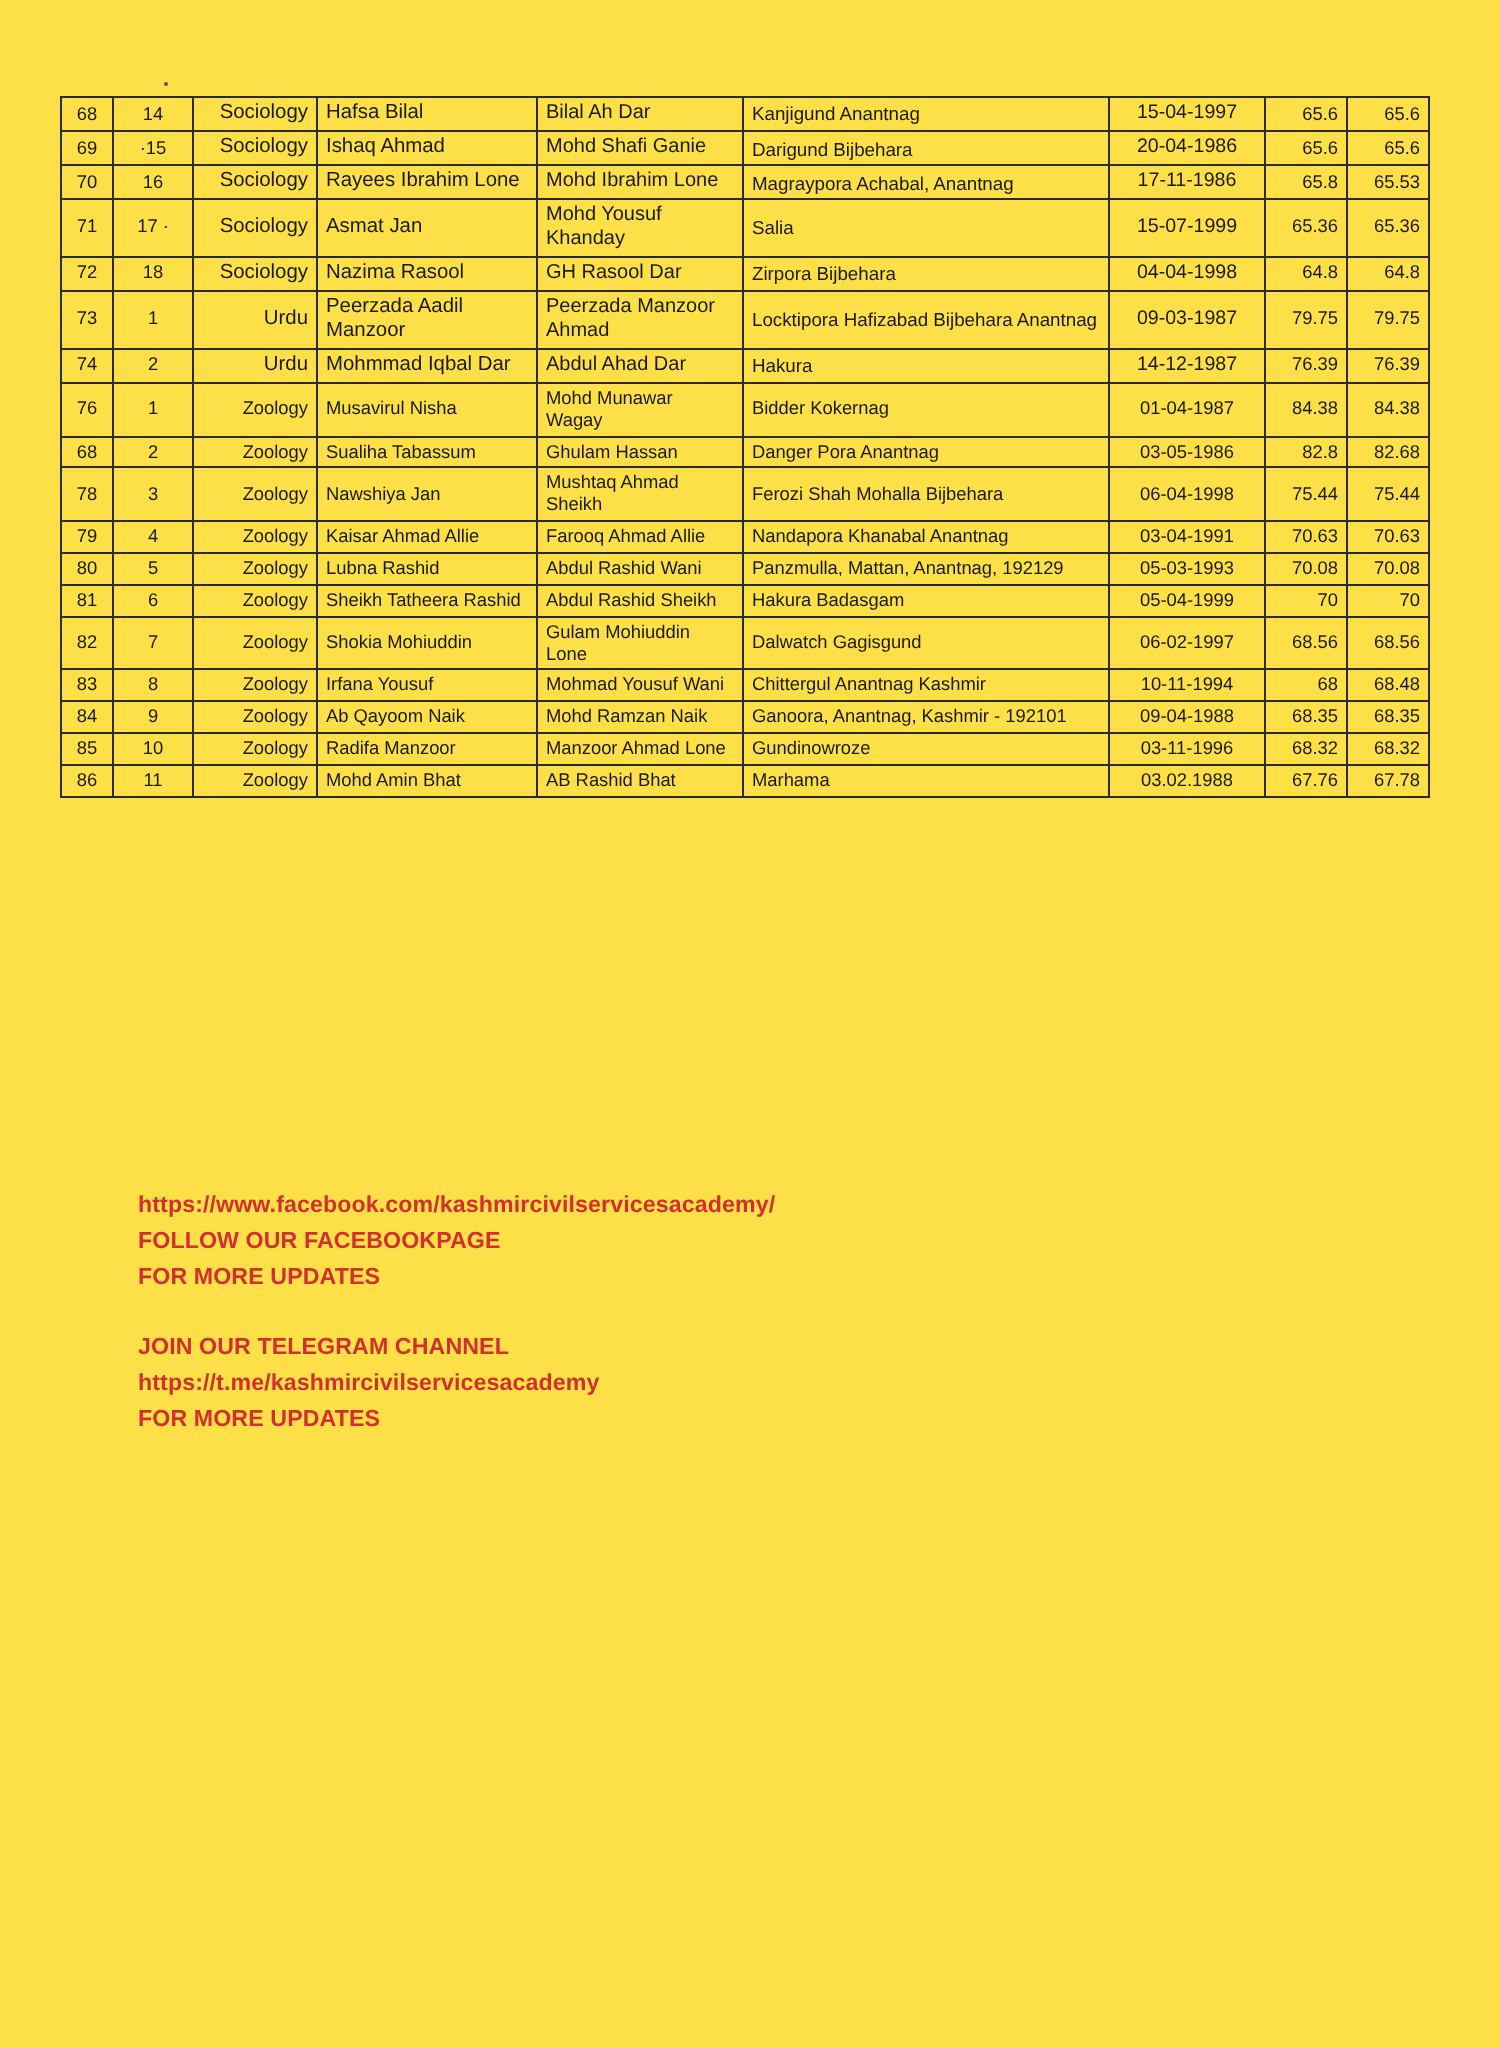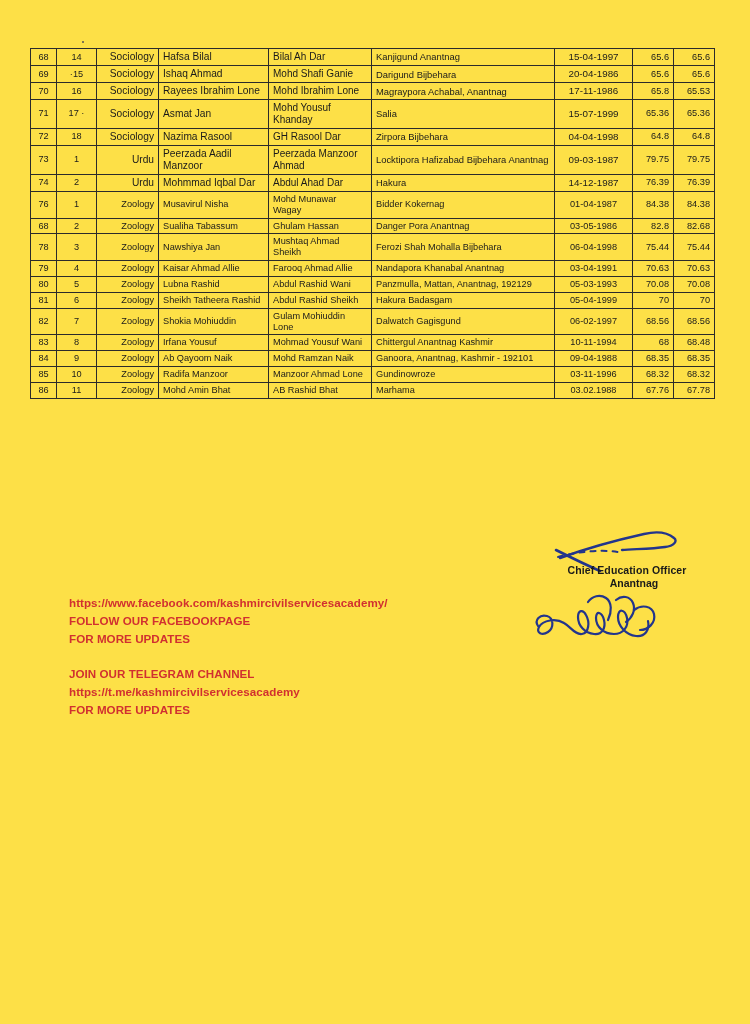--- a/index.html
+++ b/index.html
@@ -336,38 +336,20 @@
             <td class="father">AB Rashid Bhat</td>
             <td class="addr">Marhama</td>
             <td class="dob">03.02.1988</td>
             <td class="m1">67.76</td>
             <td class="m2">67.78</td>
           </tr>
         </tbody>
     </table>
   </div>
 
-  <div class="sign-block">
-    <svg class="sign-mark" viewBox="0 0 210 50">
-      <path d="M38 30 C60 22, 95 12, 122 6 C135 3, 146 5, 152 10 C156 13, 152 18, 143 19 C130 21, 112 21, 100 22" fill="none" stroke="#23358c" stroke-width="2.4" stroke-linecap="round"></path>
-      <path d="M36 29 C55 24, 78 21, 96 24" fill="none" stroke="#23358c" stroke-width="2" stroke-linecap="round" stroke-dasharray="5 6"></path>
-      <path d="M34 22 C46 28, 62 36, 78 43" fill="none" stroke="#23358c" stroke-width="2.6" stroke-linecap="round"></path>
-    </svg>
-    <div class="sign-title">Chief Education Officer</div>
-    <div class="sign-place">Anantnag</div>
-    <svg class="sign-scribble" viewBox="0 0 140 56">
-      <path d="M8 36 C4 30, 10 24, 17 26 C24 28, 24 38, 18 42 C12 46, 6 43, 9 37 C13 30, 26 28, 34 33
-               C41 37, 45 45, 52 44 C59 43, 60 32, 56 25 C53 19, 48 20, 48 27 C48 36, 55 43, 64 44
-               C72 45, 76 38, 74 30 C72 22, 66 20, 66 28 C66 37, 74 44, 84 44 C93 44, 99 37, 97 28
-               C95 19, 88 18, 88 27 C88 36, 96 45, 106 46 C115 47, 120 40, 118 31" fill="none" stroke="#23358c" stroke-width="2.2" stroke-linecap="round" stroke-linejoin="round"></path>
-      <path d="M58 12 C62 6, 70 4, 76 8 C82 12, 82 22, 78 30" fill="none" stroke="#23358c" stroke-width="2.2" stroke-linecap="round"></path>
-      <path d="M86 10 C92 5, 100 6, 103 13 C106 20, 102 28, 96 32" fill="none" stroke="#23358c" stroke-width="2.2" stroke-linecap="round"></path>
-      <path d="M104 20 C112 14, 122 16, 124 24 C126 33, 118 40, 110 40" fill="none" stroke="#23358c" stroke-width="2.2" stroke-linecap="round"></path>
-    </svg>
-  </div>
 
   <div class="promo">
     <div class="blk">
       <div class="ln url">https://www.facebook.com/kashmircivilservicesacademy/</div>
       <div class="ln">FOLLOW OUR FACEBOOKPAGE</div>
       <div class="ln">FOR MORE UPDATES</div>
     </div>
     <div class="blk">
       <div class="ln">JOIN OUR TELEGRAM CHANNEL</div>
       <div class="ln url">https://t.me/kashmircivilservicesacademy</div>

